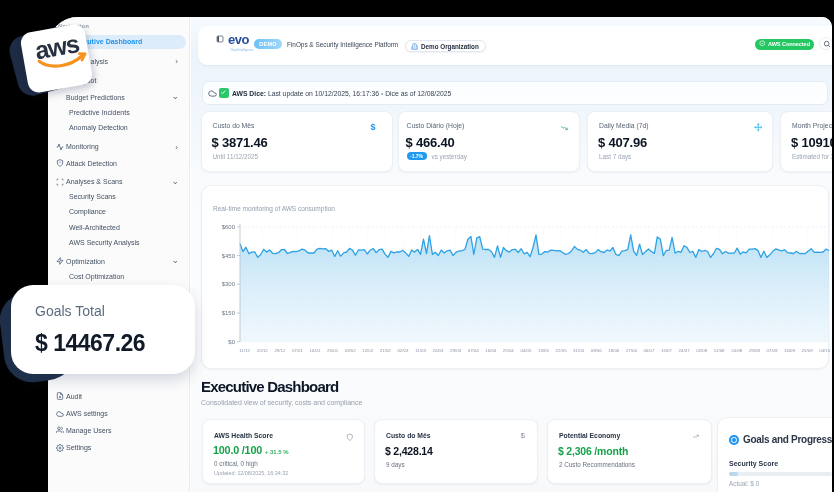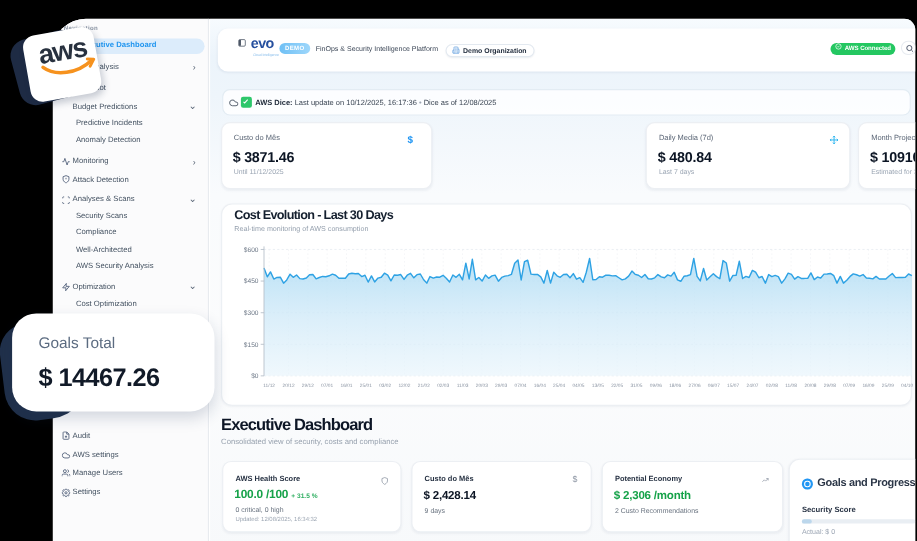--- a/index.html
+++ b/index.html
@@ -77,38 +77,49 @@
           </div>
       <div style="position:absolute; left:29px; top:8px; font-size:6.8px; color:#394452;"><span style="font-weight:bold; color:#222d3c;">AWS Dice:</span> Last update on 10/12/2025, 16:17:36 <span style="color:#9aa4b2;">•</span> Dice as of 12/08/2025</div>
     </div>
 
     <div class="card" id="sc1" style="left:9.5px; top:93.5px; width:192px; height:61.5px;">
       <div class="ctitle">Custo do Mês</div>
       <div class="cicon" style="right:16px; top:10px; font-size:9px; font-weight:bold; color:#2196f3;">$</div>
       <div class="cval">$ 3871.46</div>
       <div class="csub">Until 11/12/2025</div>
     </div>
+    <div class="card" id="sc2" style="left:206.5px; top:93.5px; width:182px; height:61.5px;">
+      <div class="ctitle" style="left:8px;">Custo Diário (Hoje)</div>
+      <div class="cicon" style="top:12px;">
+            <svg width="9" height="8" viewBox="0 0 24 24" fill="none" stroke="#27ae60" stroke-width="2.4">
+              <path d="M2 7l6 6 4-4 8 8"></path>
+              <path d="M14 17h6v-6"></path>
+            </svg>
+          </div>
+      <div class="cval" style="left:7px;">$ 466.40</div>
+      <div style="position:absolute; left:8px; top:40px; width:20px; height:8.5px; background:#1e9af0; border-radius:4.5px; color:#fff; font-size:5px; font-weight:bold; text-align:center; line-height:8.5px;">-1.7%</div>
+      <div class="csub" style="left:33px; top:41px;">vs yesterday</div>
+    </div>
     <div class="card" id="sc3" style="left:396px; top:93.5px; width:186px; height:61.5px;">
       <div class="ctitle">Daily Media (7d)</div>
       <div class="cicon" style="top:11px;">
             <svg width="8.5" height="8.5" viewBox="0 0 24 24" fill="none" stroke="#27b3ef" stroke-width="2.4">
               <path d="M5 9l-3 3 3 3M9 5l3-3 3 3M15 19l-3 3-3-3M19 9l3 3-3 3M2 12h20M12 2v20"></path>
             </svg>
           </div>
-      <div class="cval">$ 480.84</div>
+      <div class="cval">$ 407.96</div>
       <div class="csub">Last 7 days</div>
     </div>
     <div class="card" id="sc4" style="left:589px; top:93.5px; width:195px; height:61.5px;">
       <div class="ctitle">Month Projection</div>
       <div class="cval">$ 10910.45</div>
       <div class="csub">Estimated for 31 days</div>
     </div>
 
     <div class="card" id="chart" style="left:10px; top:168px; width:628px; height:184px; border-radius:10px;">
-      <div style="position:absolute; left:11px; top:4px; font-size:11.5px; font-weight:bold; color:#15202f; letter-spacing:-.6px;">Cost Evolution - Last 30 Days</div>
       <div style="position:absolute; left:11px; top:19px; font-size:6.5px; color:#939eac;">Real-time monitoring of AWS consumption</div>
       <svg style="position:absolute; left:0; top:0;" width="628" height="184" viewBox="0 0 628 184">
             <defs>
               <linearGradient id="ag" x1="0" y1="0" x2="0" y2="1">
                 <stop offset="0" stop-color="#aedcf4" stop-opacity="0.85"></stop>
                 <stop offset="0.5" stop-color="#cfe9f8" stop-opacity="0.75"></stop>
                 <stop offset="1" stop-color="#e9f5fc" stop-opacity="0.7"></stop>
               </linearGradient>
             </defs>
             <line x1="38" y1="40.8" x2="627" y2="40.8" stroke="#e2e8ee" stroke-width="0.6" stroke-dasharray="2,2"></line>

